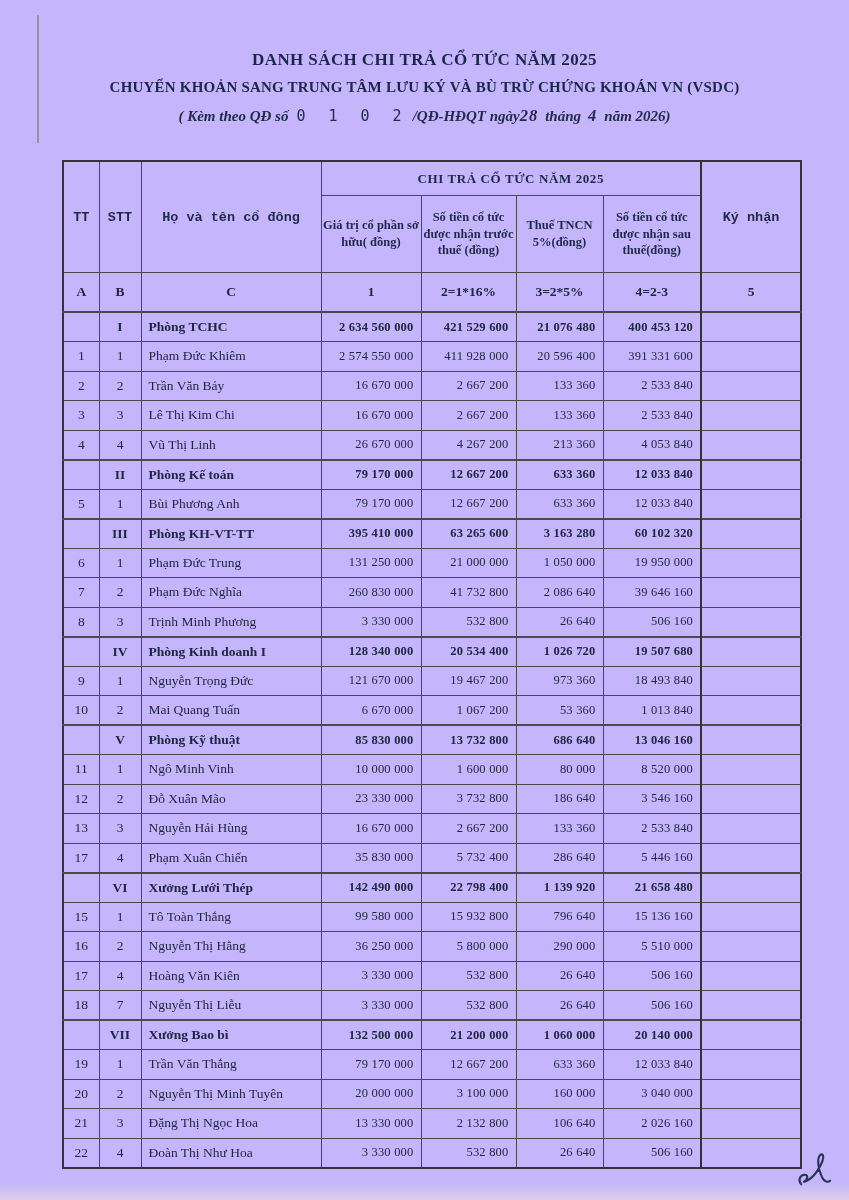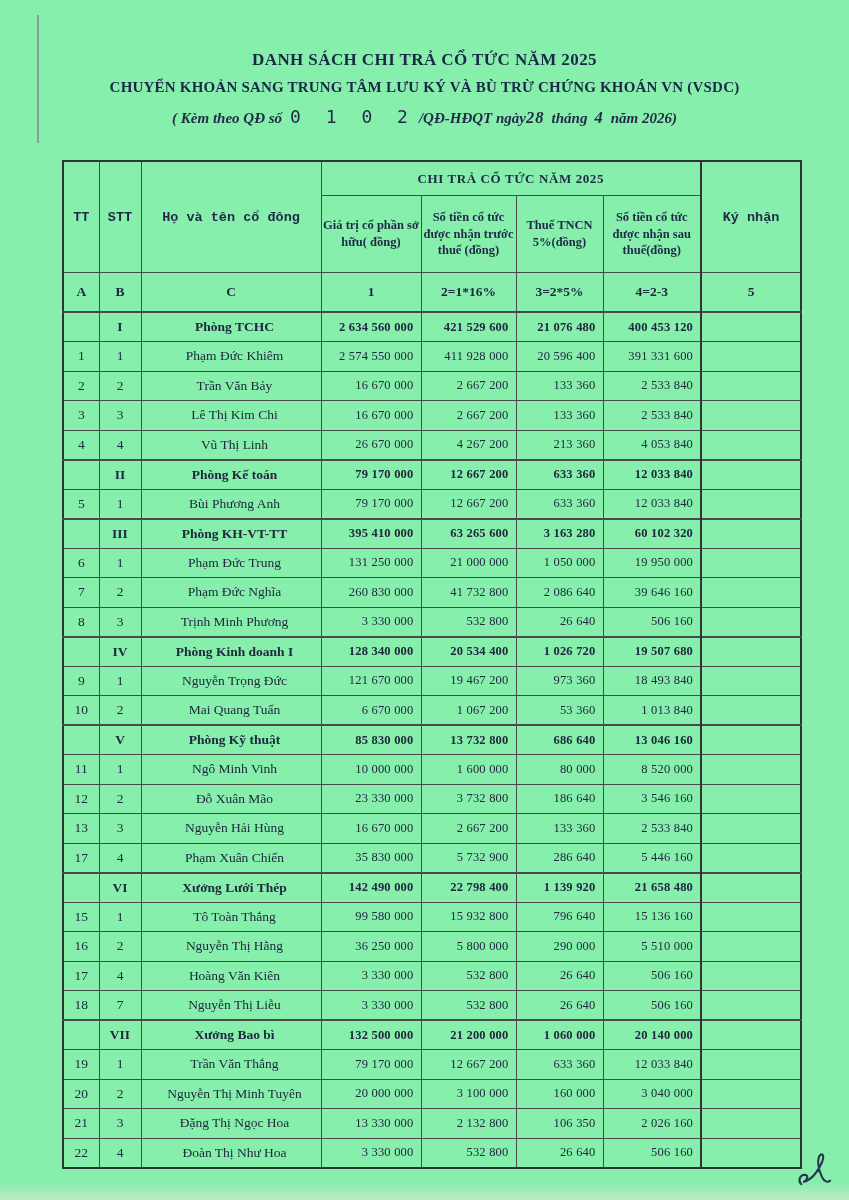--- a/index.html
+++ b/index.html
@@ -1,20 +1,20 @@
 <!DOCTYPE html>
 <html><head>
 <meta charset="utf-8">
 <style>
   html,body { margin:0; padding:0; background:#e9e9e9; }
   .page {
     position:relative;
     width:849px; height:1200px;
     margin:0 auto;
-    background:#86efac;
+    background:#c4b5fd;
     font-family:"Liberation Serif","DejaVu Serif",serif;
     color:#20283f;
     overflow:hidden;
   }
   
   .scan-line {
     position:absolute; left:37px; top:15px;
     width:1.5px; height:128px;
     background:#8a8a8a; opacity:.8;
   }
@@ -24,21 +24,21 @@
     background:linear-gradient(to bottom, rgba(250,245,238,0) 0%, rgba(238,226,214,0.55) 100%);
   }
 
   .doc-header { position:absolute; top:50px; left:0; width:100%; text-align:center; color:#1b2747; }
   .title1 { font-size:17px; font-weight:bold; letter-spacing:.4px; }
   .title2 { font-size:15px; font-weight:bold; letter-spacing:.2px; margin-top:9px; }
   .subtitle { margin-top:10px; font-size:15px; font-weight:bold; font-style:italic; color:#222c48; }
   .subtitle .decision-number {
     font-style:normal; font-weight:normal;
     font-family:"DejaVu Sans Mono",monospace;
-    font-size:18px; letter-spacing:7px;
+    font-size:15px; letter-spacing:7px;
     margin:0 4px 0 8px;
     text-align:right;
   }
   .subtitle .hand { font-size:16.5px; letter-spacing:1px; }
   .subtitle .gap-l { margin-left:7px; }
   .subtitle .gap-r { margin-right:7px; }
 
   table.payout-table {
     position:absolute; left:62px; top:160px;
     width:738px;
@@ -55,21 +55,21 @@
   .payout-table thead th { font-weight:bold; color:#1f2947; }
   .th-span { font-size:13px; height:33px; letter-spacing:.6px; }
   .th-main { font-size:13.5px;font-family:Liberation Mono, monospace; }
   .th-sub  { font-size:12.5px; height:76px; padding:2px 4px; line-height:1.35; }
   .sign-border { border-left:2px solid #333 !important; }
 
   tr.code-row td { height:38px; text-align:center; font-weight:bold; font-size:13.5px; }
 
   tbody tr { height:29.5px; }
   td.c-tt, td.c-stt { text-align:center; font-size:13.5px; }
-  td.c-name { text-align:center; font-size:13.5px; padding-left:7px; white-space:nowrap;margin-left:28px; }
+  td.c-name { text-align:left; font-size:13.5px; padding-left:7px; white-space:nowrap;margin-left:28px; }
   td.c-num  { text-align:right; font-size:12.5px; padding-right:7px; letter-spacing:.2px; }
   tr.group td.c-stt, tr.group td.c-name, tr.group td.c-num { font-weight:bold; }
   tbody tr.group td { border-top-width:2px; }
 
   .corner-mark { position:absolute; left:796px; top:1148px; transform:rotate(8deg); }
 </style>
 </head>
 <body>
 
 <div class="page">
@@ -299,21 +299,21 @@
       <td class="c-num">2 667 200</td>
       <td class="c-num">133 360</td>
       <td class="c-num">2 533 840</td>
       <td class="c-sign sign-border"></td>
     </tr>
         <tr>
       <td class="c-tt">17</td>
       <td class="c-stt">4</td>
       <td class="c-name">Phạm Xuân Chiến</td>
       <td class="c-num">35 830 000</td>
-      <td class="c-num">5 732 900</td>
+      <td class="c-num">5 732 400</td>
       <td class="c-num">286 640</td>
       <td class="c-num">5 446 160</td>
       <td class="c-sign sign-border"></td>
     </tr>
         <tr class="group">
       <td class="c-tt"></td>
       <td class="c-stt">VI</td>
       <td class="c-name">Xưởng Lưới Thép</td>
       <td class="c-num">142 490 000</td>
       <td class="c-num">22 798 400</td>
@@ -390,21 +390,21 @@
       <td class="c-num">160 000</td>
       <td class="c-num">3 040 000</td>
       <td class="c-sign sign-border"></td>
     </tr>
         <tr>
       <td class="c-tt">21</td>
       <td class="c-stt">3</td>
       <td class="c-name">Đặng Thị Ngọc Hoa</td>
       <td class="c-num">13 330 000</td>
       <td class="c-num">2 132 800</td>
-      <td class="c-num">106 350</td>
+      <td class="c-num">106 640</td>
       <td class="c-num">2 026 160</td>
       <td class="c-sign sign-border"></td>
     </tr>
         <tr>
       <td class="c-tt">22</td>
       <td class="c-stt">4</td>
       <td class="c-name">Đoàn Thị Như Hoa</td>
       <td class="c-num">3 330 000</td>
       <td class="c-num">532 800</td>
       <td class="c-num">26 640</td>

